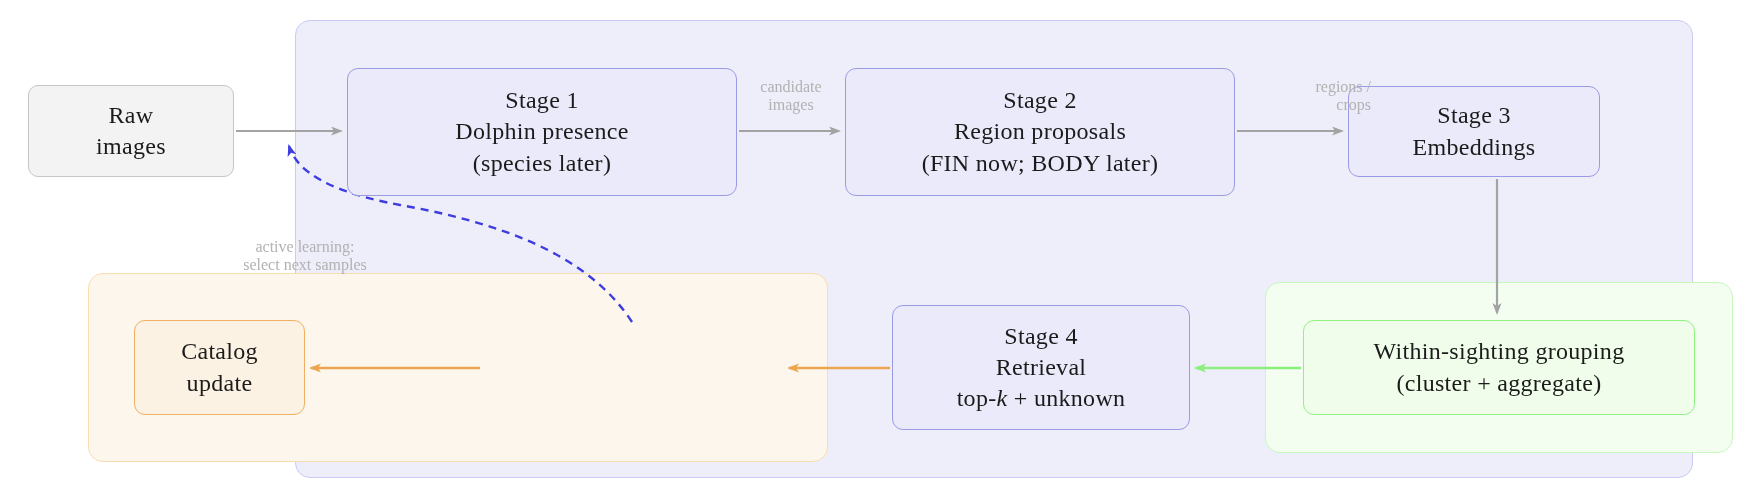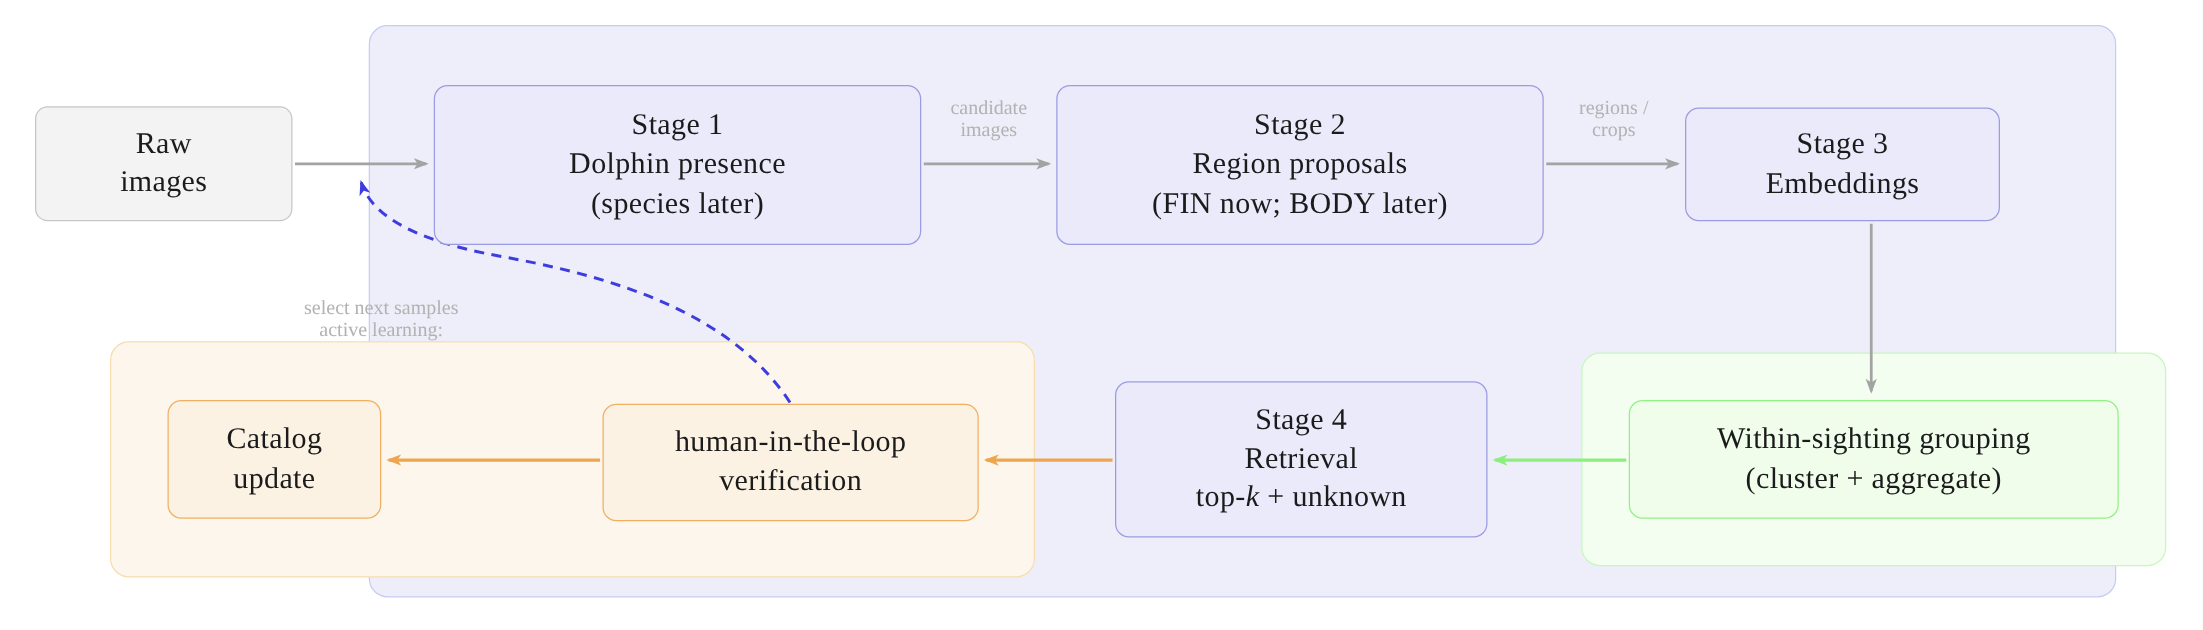--- a/index.html
+++ b/index.html
@@ -48,21 +48,21 @@
   #hitl     { left:482px;  top:323px; width:301px; height:94px;  }
   #catalog  { left:134px;  top:320px; width:171px; height:95px;text-align:center;  }
   .edge-label {
     position: absolute;
     text-align: center;
     font-size: 16px; line-height: 1.15;
     color: var(--label-gray);
     z-index: 5;
   }
   #lbl-candidate { left:711px;  top:78px;  width:160px; }
-  #lbl-regions   { left:1211px; top:78px;  width:160px; }
+  #lbl-regions   { left:1211px; top:78px;  width:160px;text-align:right; }
   #lbl-active    { left:155px;  top:238px; width:300px; }
   .ital { font-style: italic; }
   
   .a-gray   { stroke: var(--arrow-gray);   stroke-width: 2.2; fill: none; }
   .a-orange { stroke: var(--arrow-orange); stroke-width: 2.6; fill: none; }
   .a-green  { stroke: var(--arrow-green);  stroke-width: 2.6; fill: none; }
   .a-blue   { stroke: var(--arrow-blue);   stroke-width: 2.4; fill: none; stroke-dasharray: 8 6; }
   #mg path { fill: var(--arrow-gray); }
   #mo path { fill: var(--arrow-orange); }
   #mgr path { fill: var(--arrow-green); }
@@ -128,36 +128,32 @@
     <span>Within-sighting grouping</span>
     <span>(cluster + aggregate)</span>
   </div>
 
   <div id="stage4" class="node purple-node">
     <span>Stage 4</span>
     <span>Retrieval</span>
     <span><span>top-</span><span class="ital">k</span><span> + unknown</span></span>
   </div>
 
-  <div id="hitl" class="node orange-node">
-    <span>human-in-the-loop</span>
-    <span>verification</span>
-  </div>
 
   <div id="catalog" class="node orange-node">
     <span>Catalog</span>
     <span>update</span>
   </div>
 
   <div id="lbl-candidate" class="edge-label">
     <div>candidate</div>
     <div>images</div>
   </div>
   <div id="lbl-regions" class="edge-label">
     <div>regions /</div>
     <div>crops</div>
   </div>
   <div id="lbl-active" class="edge-label">
+    <div>active learning:</div>
     <div>select next samples</div>
-    <div>active learning:</div>
   </div>
 
 </div>
 
 </body></html>

